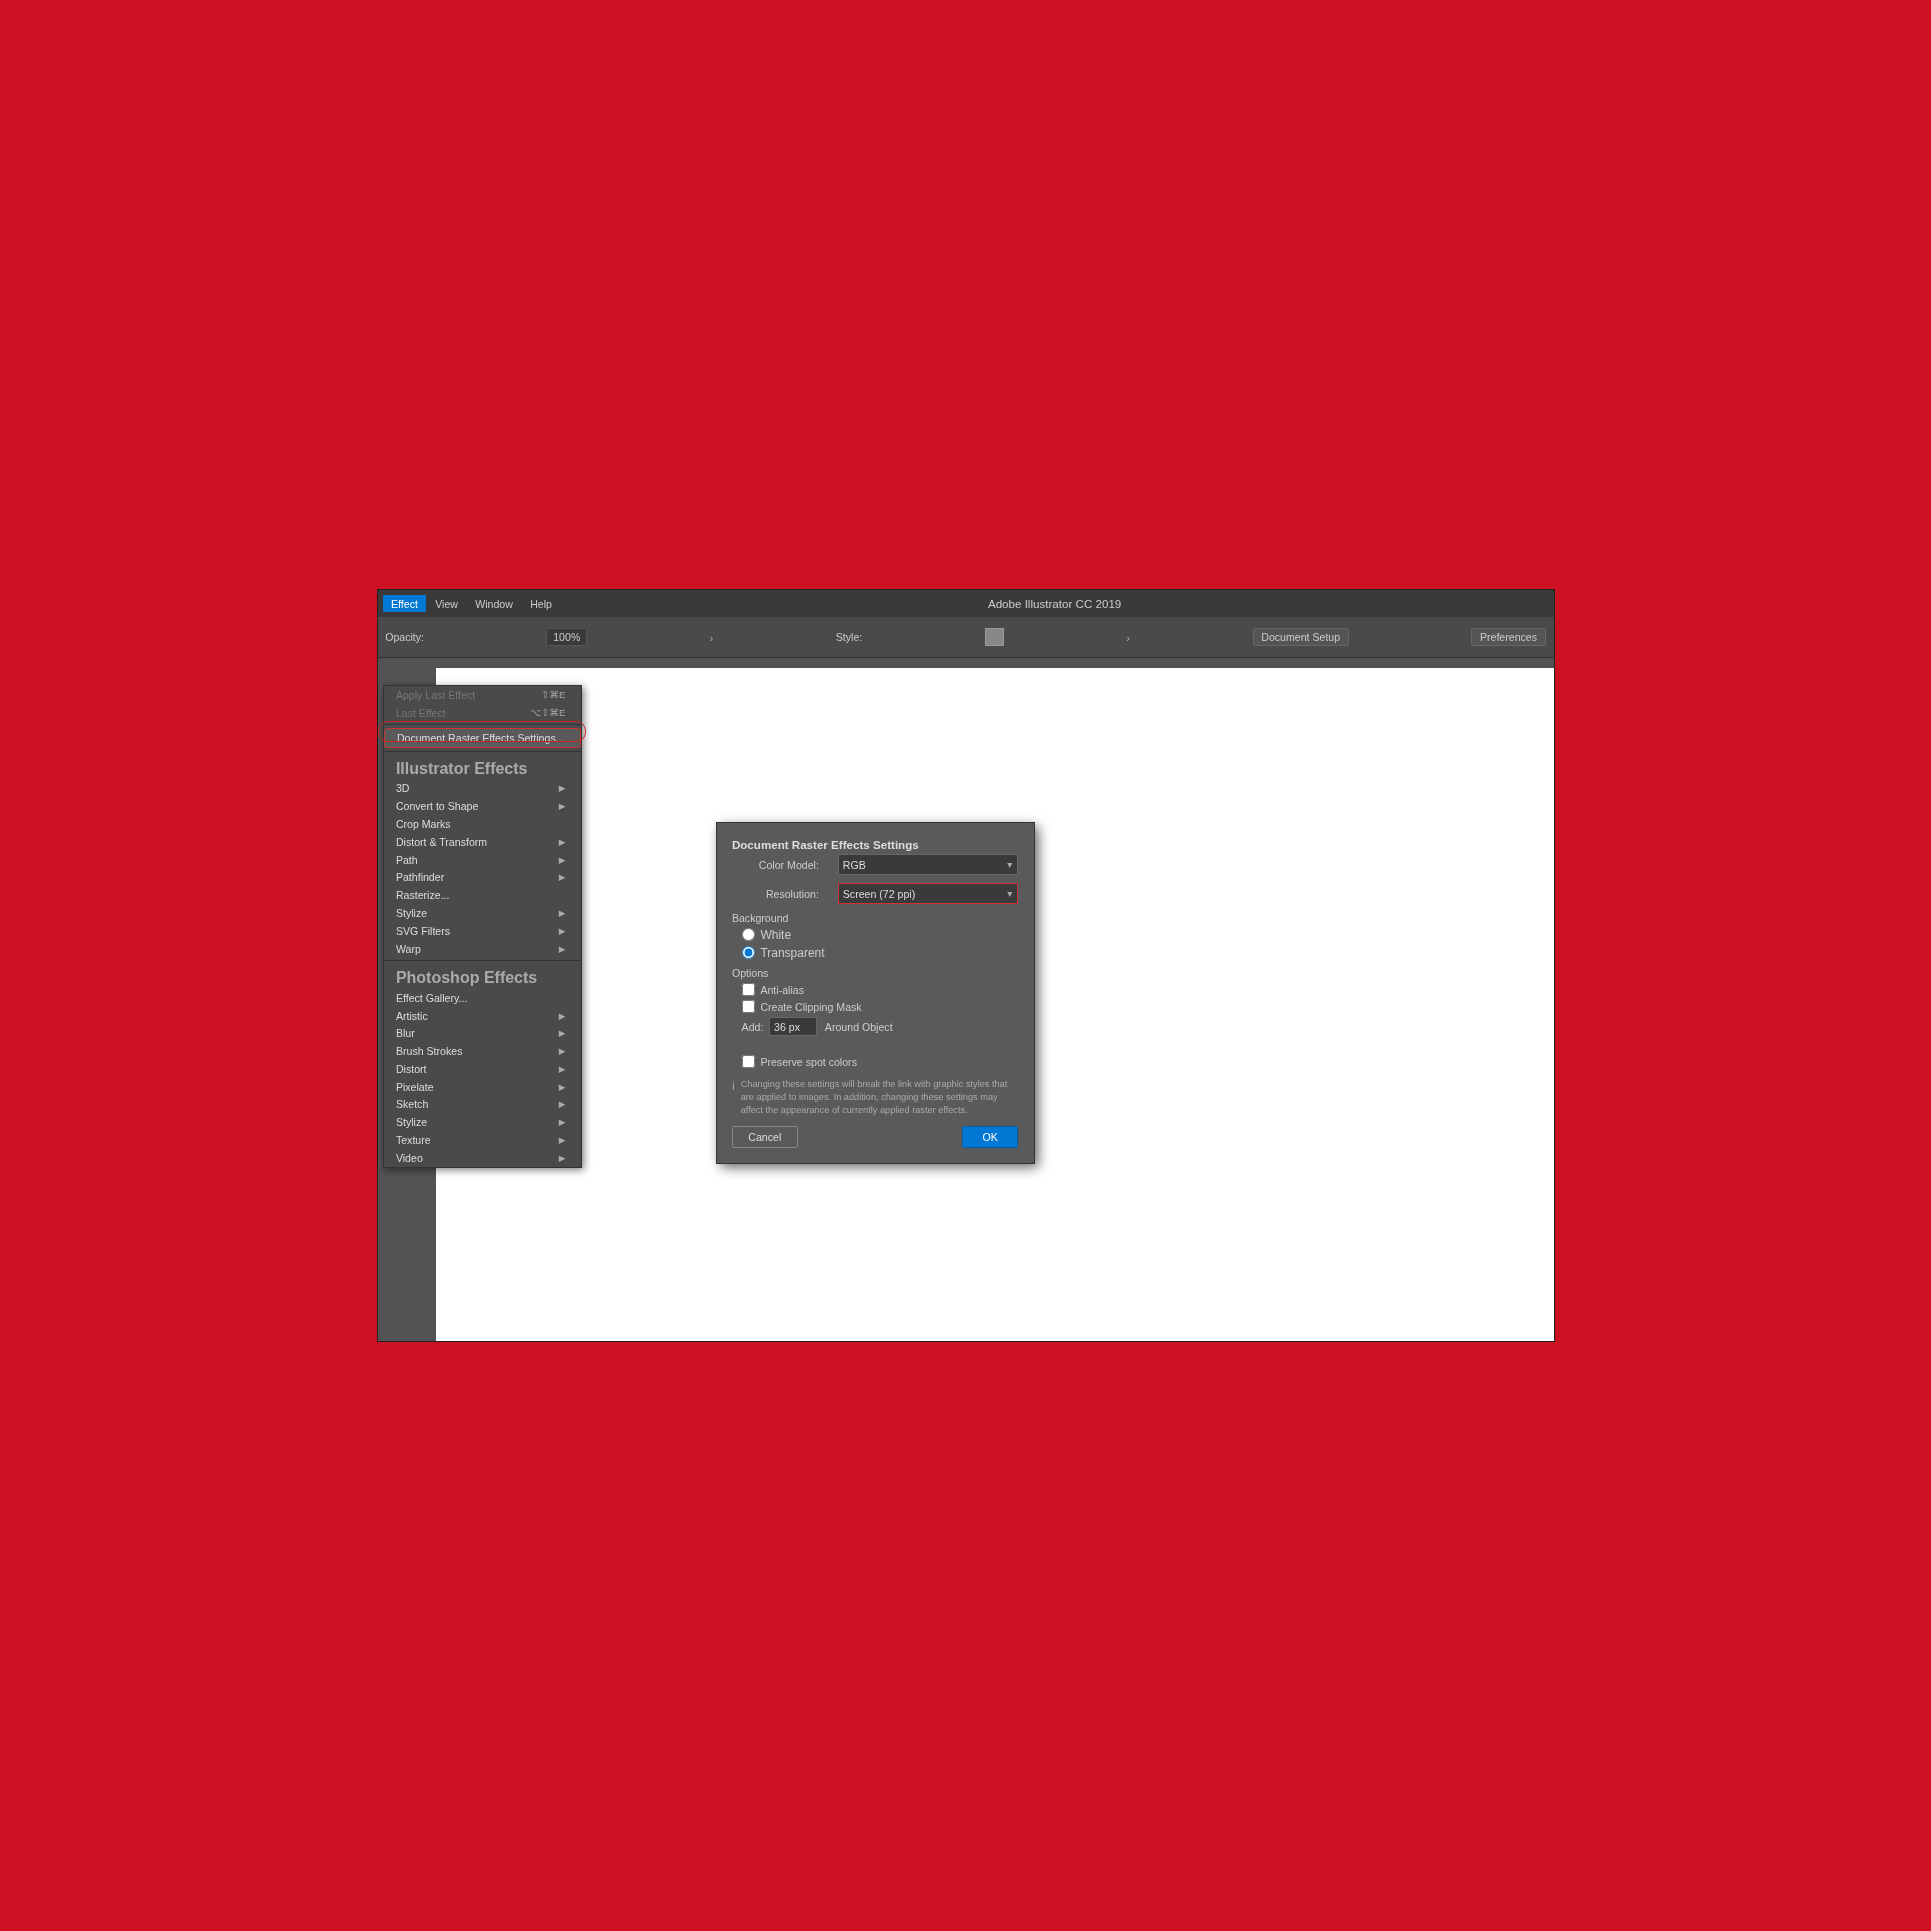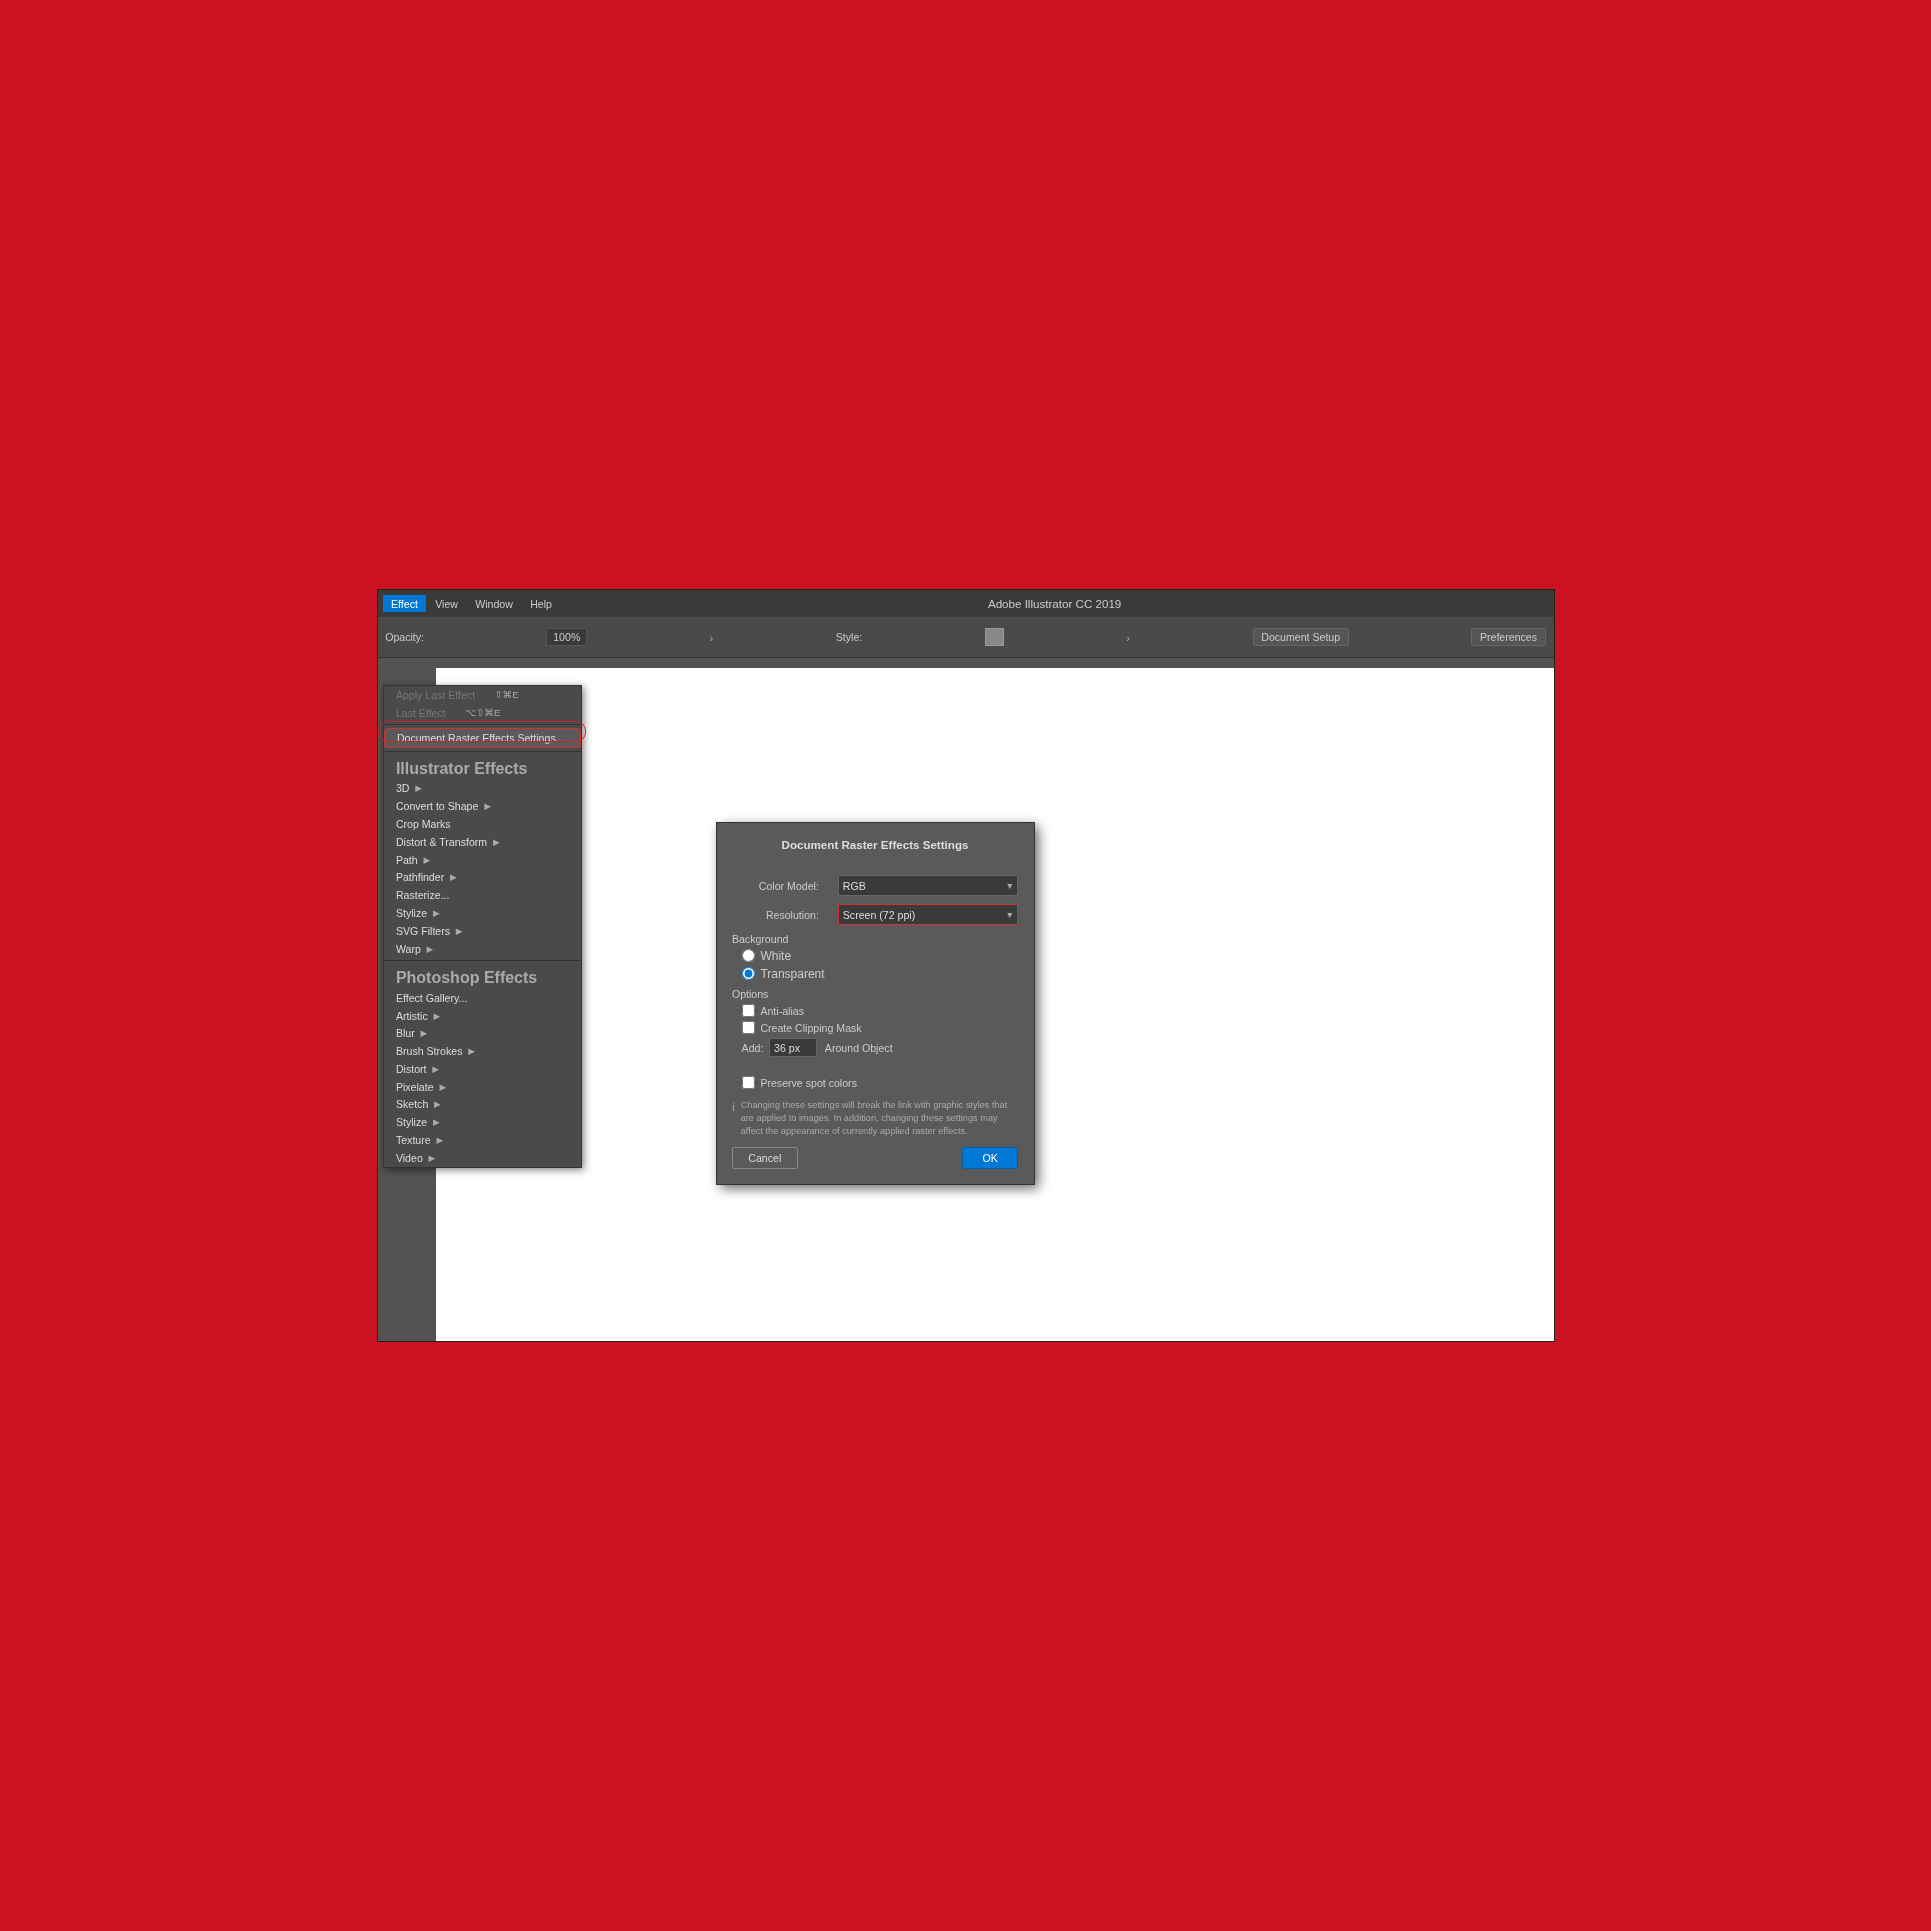--- a/index.html
+++ b/index.html
@@ -117,20 +117,21 @@
       z-index: 100;
       box-shadow: 1.9px 1.9px 7.7px rgba(0,0,0,0.5);
     }
     .dropdown-item {
       padding: 2.9px 15.4px 2.9px 11.6px;
       color: #ddd;
       font-size: 10.6px;
       cursor: pointer;
       display: flex;
       align-items: center;
+      justify-content: space-between;
       white-space: nowrap;
     }
     .dropdown-item.highlighted {
       background: #5a5a5a;
       border: 1px solid #cc3333;
       border-radius: 2.9px;
     }
     .dropdown-item .shortcut {
       color: #aaa;
       font-size: 9.7px;
@@ -163,25 +164,25 @@
       left: 338px;
       top: 164px;
       width: 319px;
       background: #5a5a5a;
       border: 1px solid #333;
       box-shadow: 3.9px 3.9px 11.6px rgba(0,0,0,0.6);
       z-index: 200;
       padding: 15.4px;
     }
     .dialog-title {
-      text-align: center;
+      text-align: left;
       color: #ddd;
       font-size: 11.6px;
       font-weight: bold;
-      margin-bottom: 24px;
+      margin-bottom: 3px;
     }
     .dialog-row {
       display: flex;
       align-items: center;
       margin-bottom: 7.7px;
     }
     .dialog-label {
       color: #ccc;
       font-size: 10.6px;
       width: 87px;

